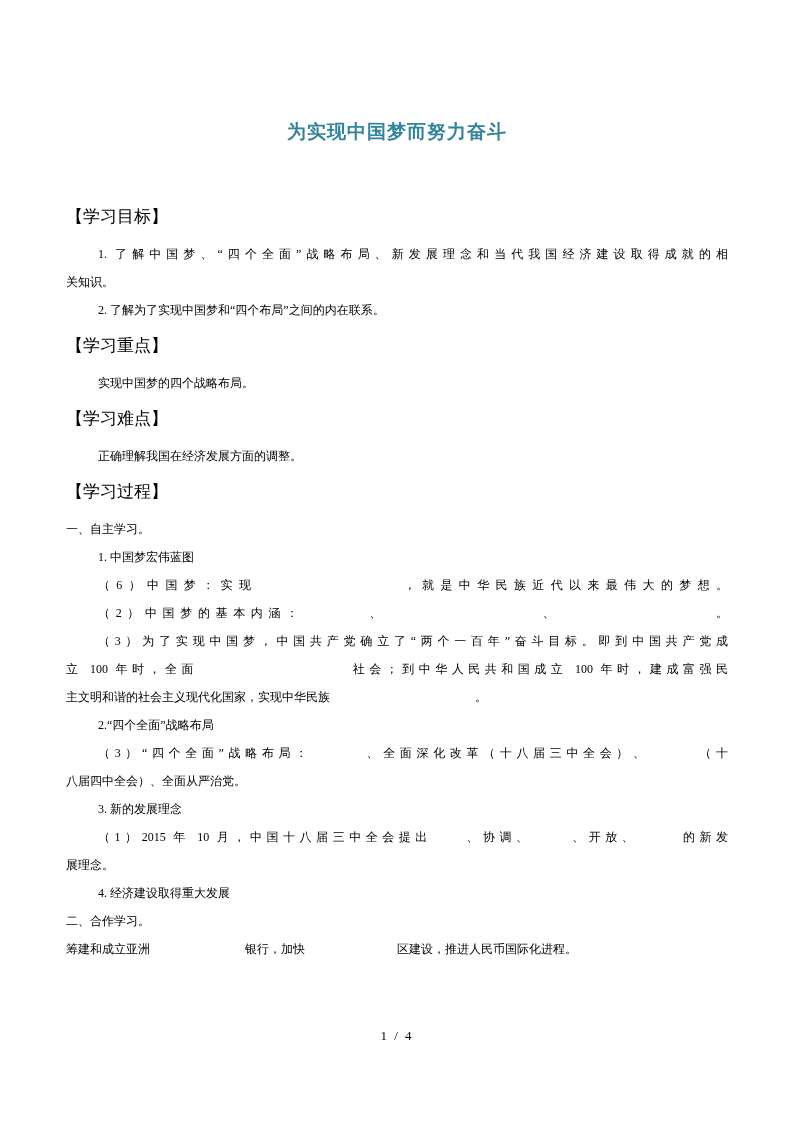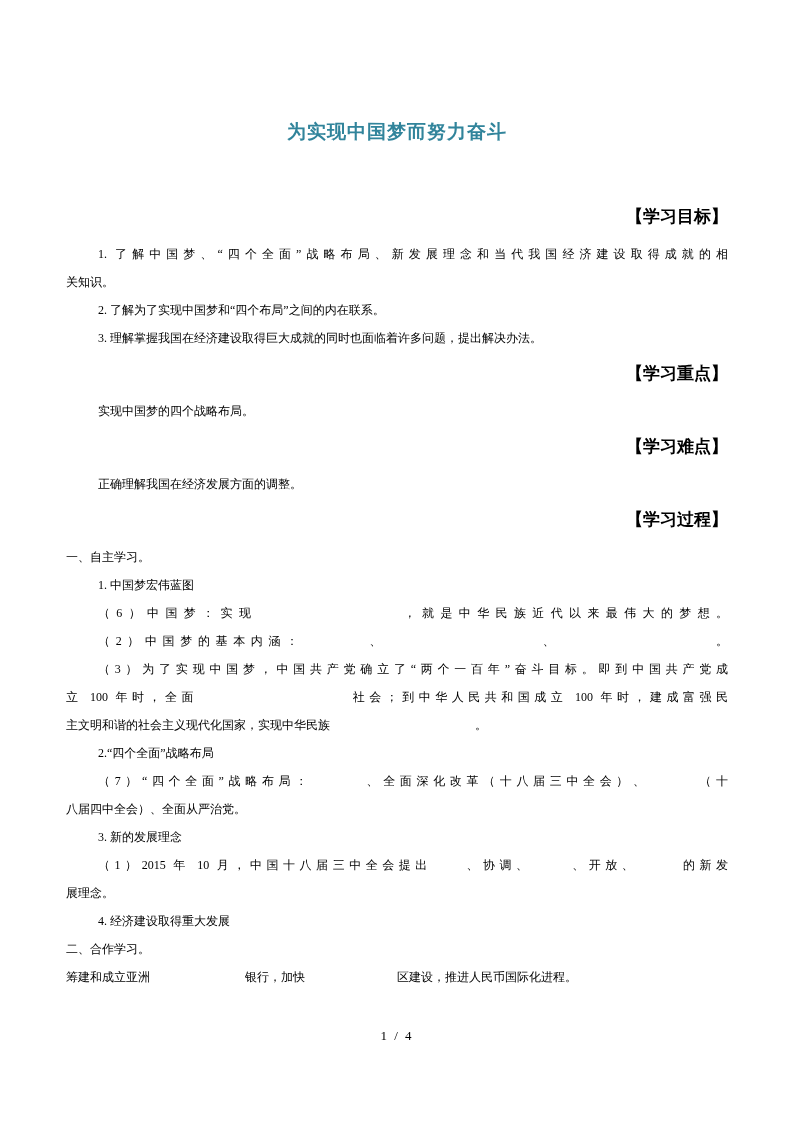--- a/index.html
+++ b/index.html
@@ -18,24 +18,23 @@
     font-size:19px;
     font-weight:bold;
     text-align:center;
     line-height:28px;
     margin:0 0 56px 0;
     color:#31849B;
     letter-spacing:1px;
   }
   .heading {
     font-size:17px;
-    font-weight:bold;
+    font-weight:normal;
     line-height:30px;
     margin:7px 0 8px 0;
-    text-align:right;
   }
   .line {
     font-size:12px;
     line-height:28px;
     white-space:nowrap;
   }
   .line.indent { padding-left:32px; }
   .line.fill {
     white-space:normal;
     text-align:justify;
@@ -59,35 +58,34 @@
 <body>
 
 <div class="page">
   <h1 class="doc-title" style="color: rgb(49, 132, 155);">为实现中国梦而努力奋斗</h1>
 
   <div>
       <div class="heading"><span>【学习目标】</span></div>
       <div class="line indent fill"><span>1. 了解中国梦、“四个全面”战略布局、新发展理念和当代我国经济建设取得成就的相</span></div>
       <div class="line"><span>关知识。</span></div>
       <div class="line indent"><span>2. 了解为了实现中国梦和“四个布局”之间的内在联系。</span></div>
-      <div class="line indent"><span>3. 理解掌握我国在经济建设取得巨大成就的同时也面临着许多问题，提出解决办法。</span></div>
       <div class="heading"><span>【学习重点】</span></div>
       <div class="line indent"><span>实现中国梦的四个战略布局。</span></div>
       <div class="heading"><span>【学习难点】</span></div>
       <div class="line indent"><span>正确理解我国在经济发展方面的调整。</span></div>
       <div class="heading"><span>【学习过程】</span></div>
       <div class="line"><span>一、自主学习。</span></div>
       <div class="line indent"><span>1. 中国梦宏伟蓝图</span></div>
       <div class="line indent fill"><span>（6）中国梦：实现</span><span class="blank" style="width: 140px;"></span><span>，就是中华民族近代以来最伟大的梦想。</span></div>
       <div class="line indent fill"><span>（2）中国梦的基本内涵：</span><span class="blank" style="width: 60px;"></span><span>、</span><span class="blank" style="width: 150px;"></span><span>、</span><span class="blank" style="width: 150px;"></span><span>。</span></div>
       <div class="line indent fill"><span>（3）为了实现中国梦，中国共产党确立了“两个一百年”奋斗目标。即到中国共产党成</span></div>
       <div class="line fill"><span>立 100 年时，全面</span><span class="blank" style="width: 150px;"></span><span>社会；到中华人民共和国成立 100 年时，建成富强民</span></div>
       <div class="line"><span>主文明和谐的社会主义现代化国家，实现中华民族</span><span class="blank" style="width: 145px;"></span><span>。</span></div>
       <div class="line indent"><span>2.“四个全面”战略布局</span></div>
-      <div class="line indent fill"><span>（7）“四个全面”战略布局：</span><span class="blank" style="width: 50px;"></span><span>、全面深化改革（十八届三中全会）、</span><span class="blank" style="width: 45px;"></span><span>（十</span></div>
+      <div class="line indent fill"><span>（3）“四个全面”战略布局：</span><span class="blank" style="width: 50px;"></span><span>、全面深化改革（十八届三中全会）、</span><span class="blank" style="width: 45px;"></span><span>（十</span></div>
       <div class="line"><span>八届四中全会）、全面从严治党。</span></div>
       <div class="line indent"><span>3. 新的发展理念</span></div>
       <div class="line indent fill"><span>（1）2015 年 10 月，中国十八届三中全会提出</span><span class="blank" style="width: 30px;"></span><span>、协调、</span><span class="blank" style="width: 35px;"></span><span>、开放、</span><span class="blank" style="width: 40px;"></span><span>的新发</span></div>
       <div class="line"><span>展理念。</span></div>
       <div class="line indent"><span>4. 经济建设取得重大发展</span></div>
       <div class="line"><span>二、合作学习。</span></div>
       <div class="line"><span>筹建和成立亚洲</span><span class="blank" style="width: 95px;"></span><span>银行，加快</span><span class="blank" style="width: 92px;"></span><span>区建设，推进人民币国际化进程。</span></div>
     </div>
 
   <div class="footer">1 / 4</div>

